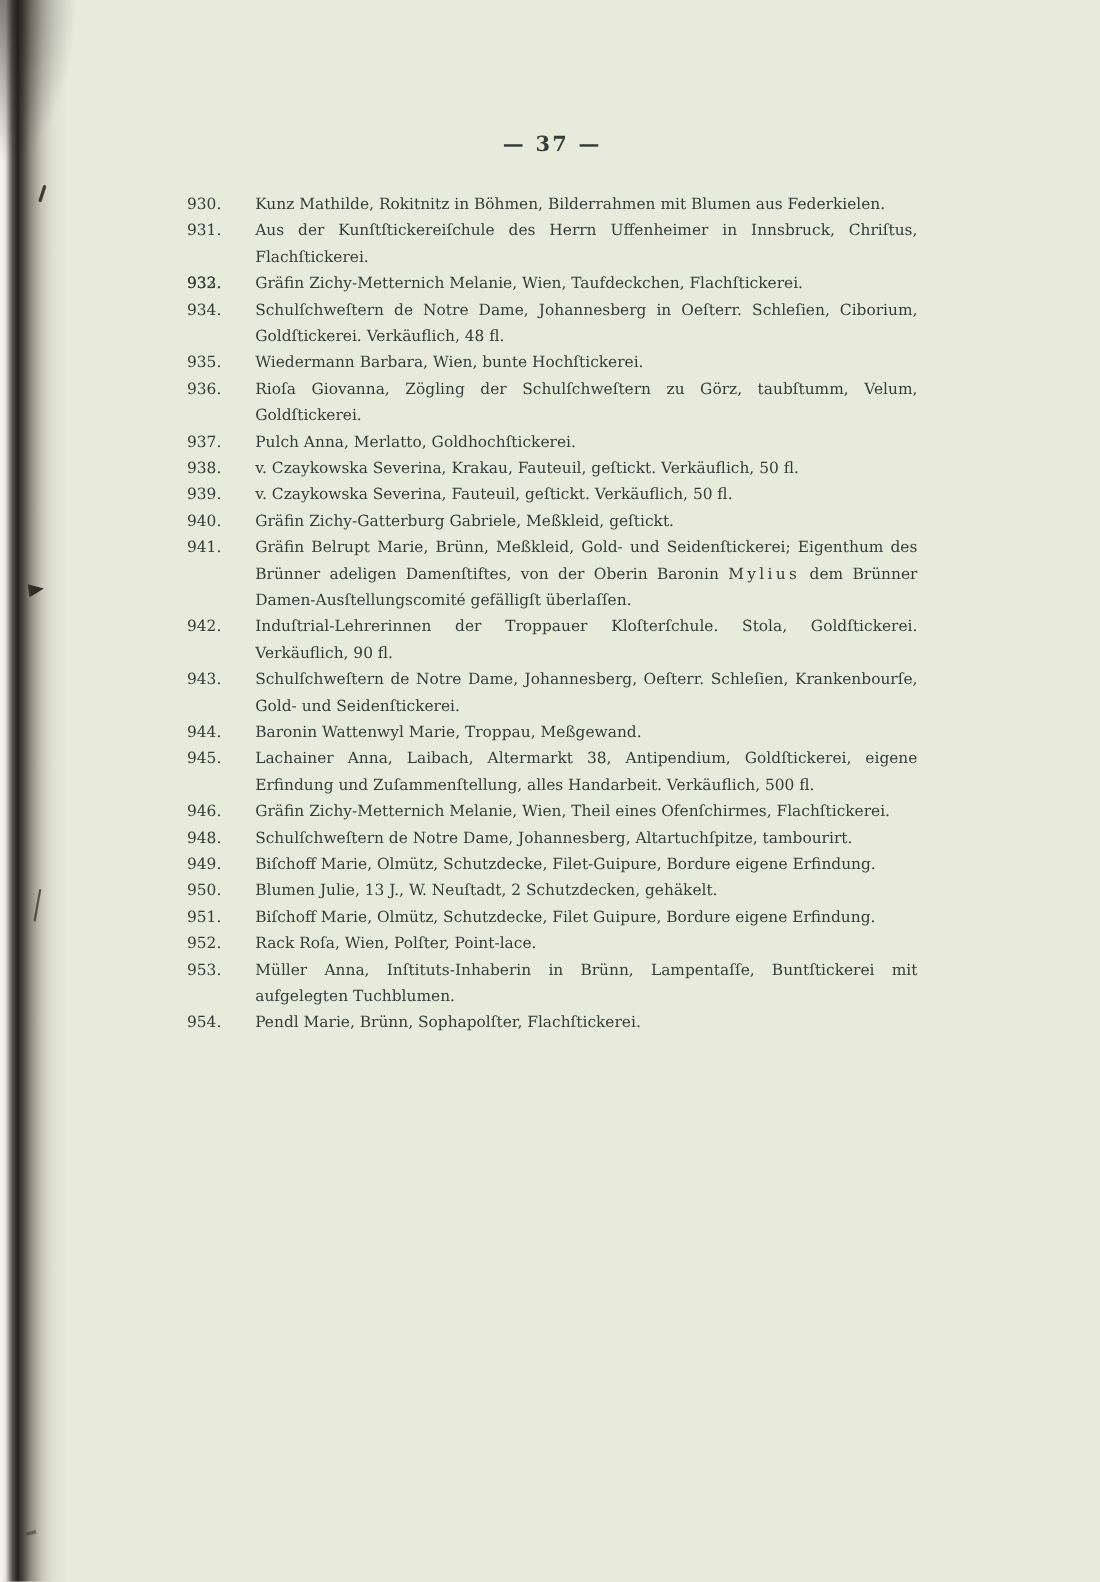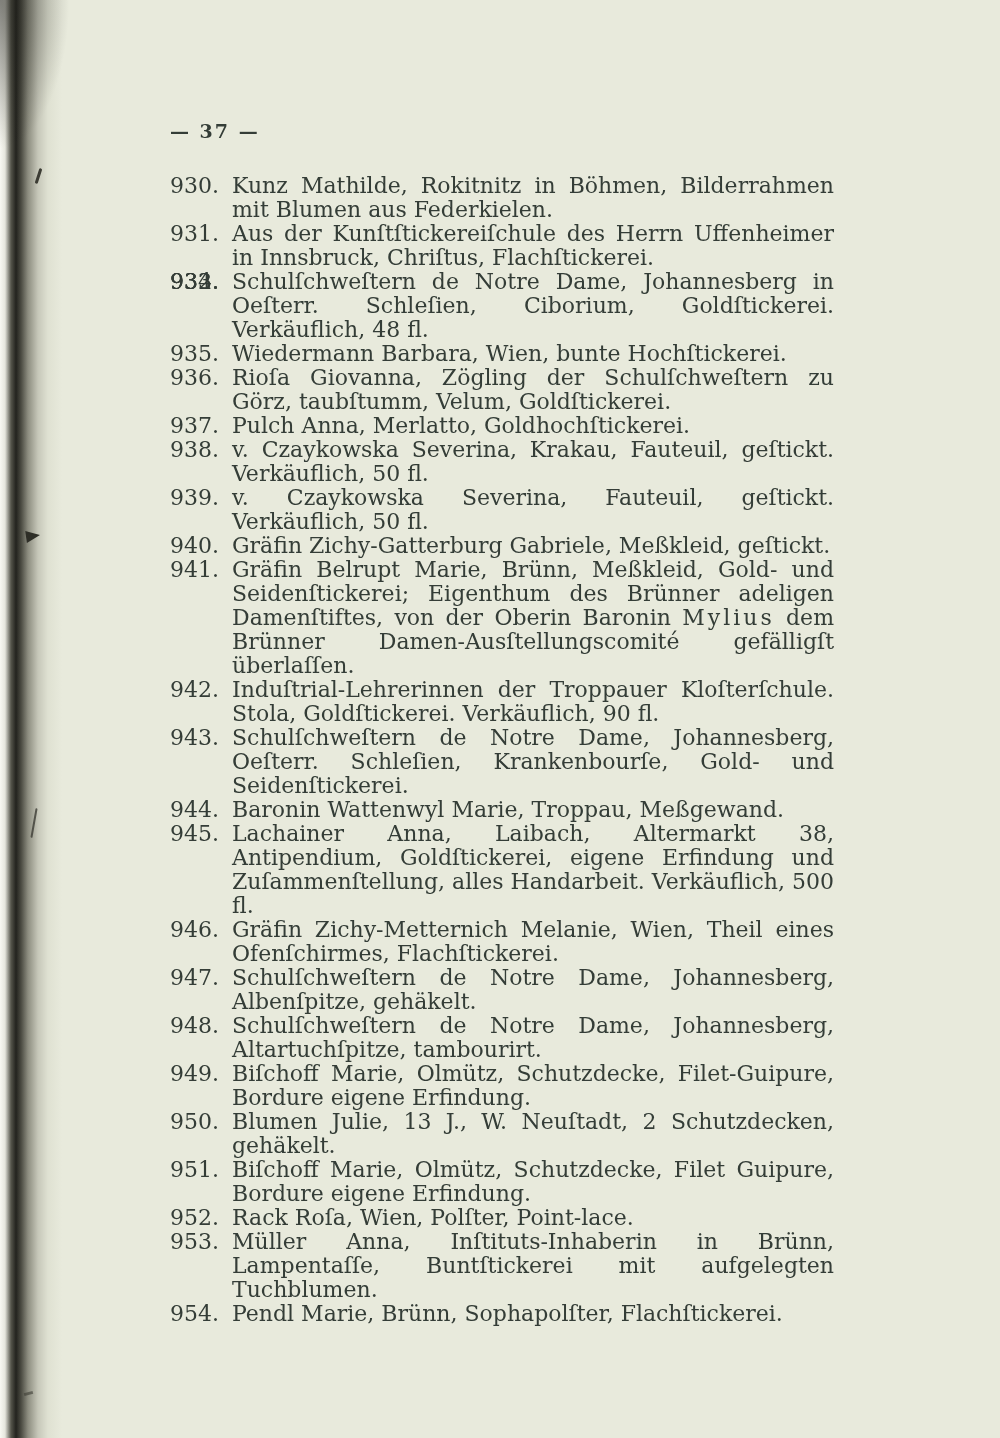--- a/index.html
+++ b/index.html
@@ -50,27 +50,28 @@
     transform: rotate(-8deg);
   }
   .mark-3 { left: 33px; top: 808px; width: 2px; height: 30px; transform: rotate(10deg); border-radius: 2px; opacity: 0.8; }
   .mark-4 { left: 24px; top: 1392px; width: 9px; height: 3px; transform: rotate(-14deg); opacity: 0.6; }
 
   .content {
     position: relative;
     padding: 120px 166px 0 170px;
   }
   .page-num {
+    text-align: center;
     font-weight: bold;
     font-size: 19px;
     letter-spacing: 2px;
     margin-bottom: 32px;
   }
   .entries {
-    font-size: 22px;
+    font-size: 14px;
     line-height: 24px;
   }
   .entry {
     position: relative;
     padding-left: 62px;
     text-align: justify;
   }
   .entry .num {
     position: absolute;
     left: 0;
@@ -93,35 +94,34 @@
 <div class="margin-mark mark-2"></div>
 <div class="margin-mark mark-3"></div>
 <div class="margin-mark mark-4"></div>
 
 <div class="content">
   <div class="page-num">— 37 —</div>
   <div class="entries">
       <div class="entry"><span class="num">930.</span><span class="txt"><span class="b">Kunz</span><span> Mathilde, Rokitnitz in Böhmen, Bilderrahmen mit Blumen aus Federkielen.</span></span></div>
       <div class="entry"><span class="num">931.</span><span class="txt"><span>Aus der Kunſtſtickereiſchule des Herrn </span><span class="b">Uffenheimer</span><span> in Innsbruck, Chriſtus, Flachſtickerei.</span></span></div>
       <div class="entry"><span class="num">932.</span></div>
-      <div class="entry"><span class="num">933.</span></div>
+      <div class="entry"><span class="num">933.</span><span class="txt"><span>Gräfin </span><span class="b">Zichy-Metternich</span><span> Melanie, Wien, Taufdeckchen, Flachſtickerei.</span></span></div>
       <div class="entry"><span class="num">934.</span><span class="txt"><span>Schulſchweſtern </span><span class="b">de Notre Dame,</span><span> Johannesberg in Oeſterr. Schleſien, Ciborium, Goldſtickerei. Verkäuflich, 48 fl.</span></span></div>
       <div class="entry"><span class="num">935.</span><span class="txt"><span class="b">Wiedermann</span><span> Barbara, Wien, bunte Hochſtickerei.</span></span></div>
       <div class="entry"><span class="num">936.</span><span class="txt"><span class="b">Rioſa</span><span> Giovanna, Zögling der Schulſchweſtern zu Görz, taubſtumm, Velum, Goldſtickerei.</span></span></div>
       <div class="entry"><span class="num">937.</span><span class="txt"><span class="b">Pulch</span><span> Anna, Merlatto, Goldhochſtickerei.</span></span></div>
       <div class="entry"><span class="num">938.</span><span class="txt"><span>v. </span><span class="b">Czaykowska</span><span> Severina, Krakau, Fauteuil, geſtickt. Verkäuflich, 50 fl.</span></span></div>
       <div class="entry"><span class="num">939.</span><span class="txt"><span>v. </span><span class="b">Czaykowska</span><span> Severina, Fauteuil, geſtickt. Verkäuflich, 50 fl.</span></span></div>
       <div class="entry"><span class="num">940.</span><span class="txt"><span>Gräfin </span><span class="b">Zichy-Gatterburg</span><span> Gabriele, Meßkleid, geſtickt.</span></span></div>
       <div class="entry"><span class="num">941.</span><span class="txt"><span>Gräfin </span><span class="b">Belrupt</span><span> Marie, Brünn, Meßkleid, Gold- und Seidenſtickerei; Eigenthum des Brünner adeligen Damenſtiftes, von der Oberin Baronin </span><span class="sp">Mylius</span><span> dem Brünner Damen-Ausſtellungscomité gefälligſt überlaſſen.</span></span></div>
       <div class="entry"><span class="num">942.</span><span class="txt"><span>Induſtrial-Lehrerinnen der Troppauer Kloſterſchule. Stola, Goldſtickerei. Verkäuflich, 90 fl.</span></span></div>
       <div class="entry"><span class="num">943.</span><span class="txt"><span>Schulſchweſtern </span><span class="b">de Notre Dame,</span><span> Johannesberg, Oeſterr. Schleſien, Krankenbourſe, Gold- und Seidenſtickerei.</span></span></div>
       <div class="entry"><span class="num">944.</span><span class="txt"><span>Baronin </span><span class="b">Wattenwyl</span><span> Marie, Troppau, Meßgewand.</span></span></div>
       <div class="entry"><span class="num">945.</span><span class="txt"><span class="b">Lachainer</span><span> Anna, Laibach, Altermarkt 38, Antipendium, Goldſtickerei, eigene Erfindung und Zuſammenſtellung, alles Handarbeit. Verkäuflich, 500 fl.</span></span></div>
       <div class="entry"><span class="num">946.</span><span class="txt"><span>Gräfin </span><span class="b">Zichy-Metternich</span><span> Melanie, Wien, Theil eines Ofenſchirmes, Flachſtickerei.</span></span></div>
-      <div class="entry"><span class="num">947.</span><span class="txt"><span>Schulſchweſtern </span><span class="b">de Notre Dame,</span><span> Johannesberg, Albenſpitze, gehäkelt.</span></span></div>
       <div class="entry"><span class="num">948.</span><span class="txt"><span>Schulſchweſtern </span><span class="b">de Notre Dame,</span><span> Johannesberg, Altartuchſpitze, tambourirt.</span></span></div>
       <div class="entry"><span class="num">949.</span><span class="txt"><span class="b">Biſchoff</span><span> Marie, Olmütz, Schutzdecke, Filet-Guipure, Bordure eigene Erfindung.</span></span></div>
       <div class="entry"><span class="num">950.</span><span class="txt"><span class="b">Blumen</span><span> Julie, 13 J., W. Neuſtadt, 2 Schutzdecken, gehäkelt.</span></span></div>
       <div class="entry"><span class="num">951.</span><span class="txt"><span class="b">Biſchoff</span><span> Marie, Olmütz, Schutzdecke, Filet Guipure, Bordure eigene Erfindung.</span></span></div>
       <div class="entry"><span class="num">952.</span><span class="txt"><span class="b">Rack</span><span> Roſa, Wien, Polſter, Point-lace.</span></span></div>
       <div class="entry"><span class="num">953.</span><span class="txt"><span class="b">Müller</span><span> Anna, Inſtituts-Inhaberin in Brünn, Lampentaſſe, Buntſtickerei mit aufgelegten Tuchblumen.</span></span></div>
       <div class="entry"><span class="num">954.</span><span class="txt"><span class="b">Pendl</span><span> Marie, Brünn, Sophapolſter, Flachſtickerei.</span></span></div>
     </div>
 </div>
 

